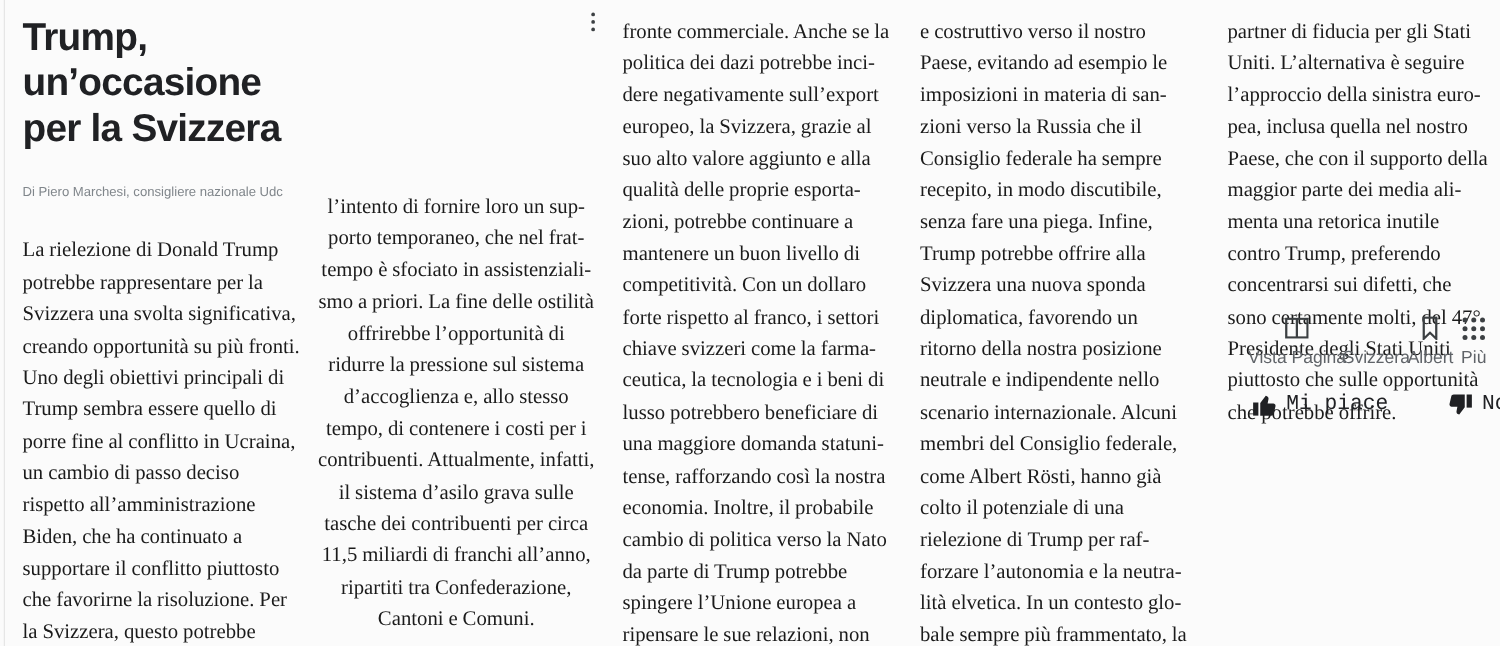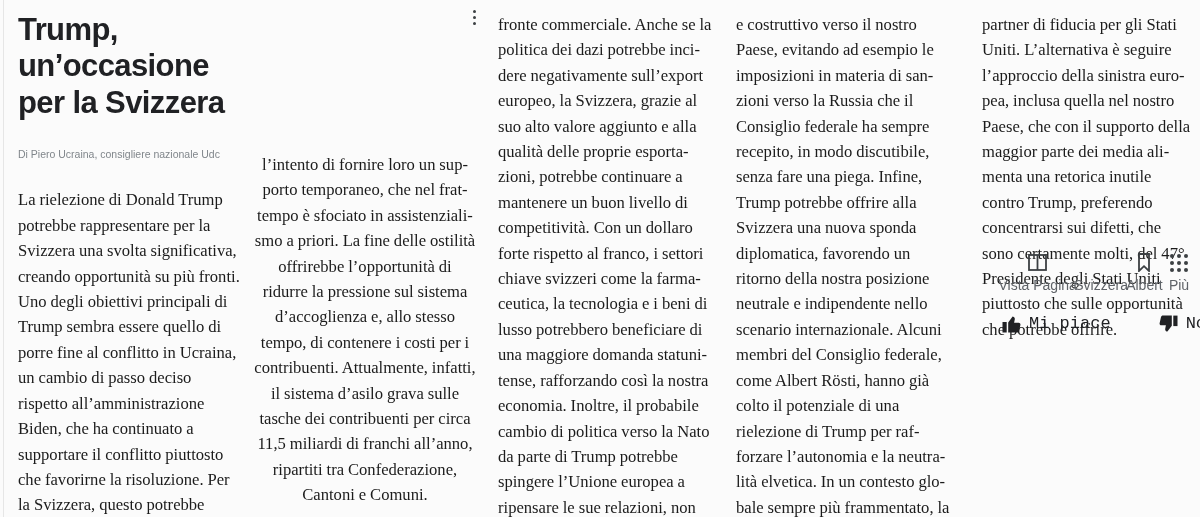--- a/index.html
+++ b/index.html
@@ -190,21 +190,21 @@
 </head>
 <body>
 
 <div id="left-rule"></div>
 
 <div id="page">
 
   <div class="col col-1">
     <h1 id="headline">Trump, un’occasione per la Svizzera</h1>
 
-    <div id="byline">Di Piero Ucraina, consigliere nazionale Udc</div>
+    <div id="byline">Di Piero Marchesi, consigliere nazionale Udc</div>
 
     <div class="body-text">
       <p>La rielezione di Donald Trump potrebbe rappresentare per la Svizzera una svolta significativa, creando opportunità su più fronti. Uno degli obiettivi princi­pali di Trump sembra essere quello di porre fine al conflitto in Ucraina, un cambio di passo deciso rispetto all’amministra­zione Biden, che ha continuato a supportare il conflitto piuttosto che favorirne la risoluzione. Per la Svizzera, questo potrebbe significare la possibilità di rim­patriare un numero significativo di rifugiati ucraini in possesso di statuto S, accolti in Svizzera per necessità umanitarie ma con</p>
     </div>
   </div>
 
   <div class="col col-2">
     <div class="body-text" style="margin-top:152px;">
       <p>l’intento di fornire loro un sup­porto temporaneo, che nel frat­tempo è sfociato in assistenziali­smo a priori. La fine delle ostilità offrirebbe l’opportunità di ridurre la pressione sul sistema d’accoglienza e, allo stesso tempo, di contenere i costi per i contribuenti. Attualmente, infatti, il sistema d’asilo grava sulle tasche dei contribuenti per circa 11,5 miliardi di franchi all’anno, ripartiti tra Confedera­zione, Cantoni e Comuni.</p>
 

